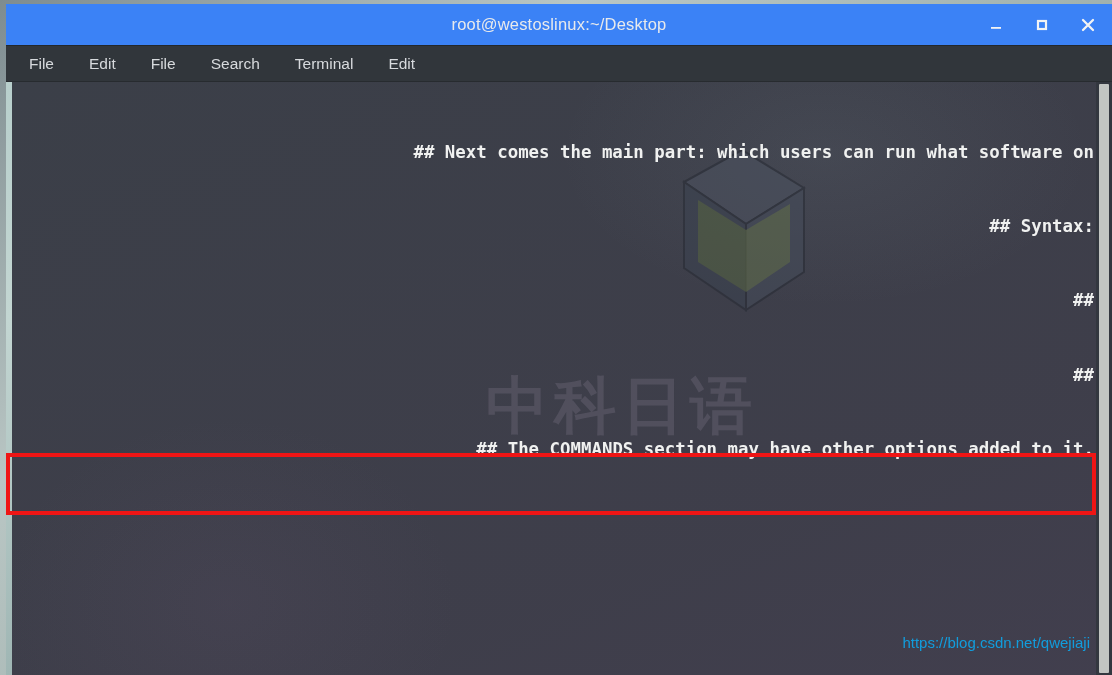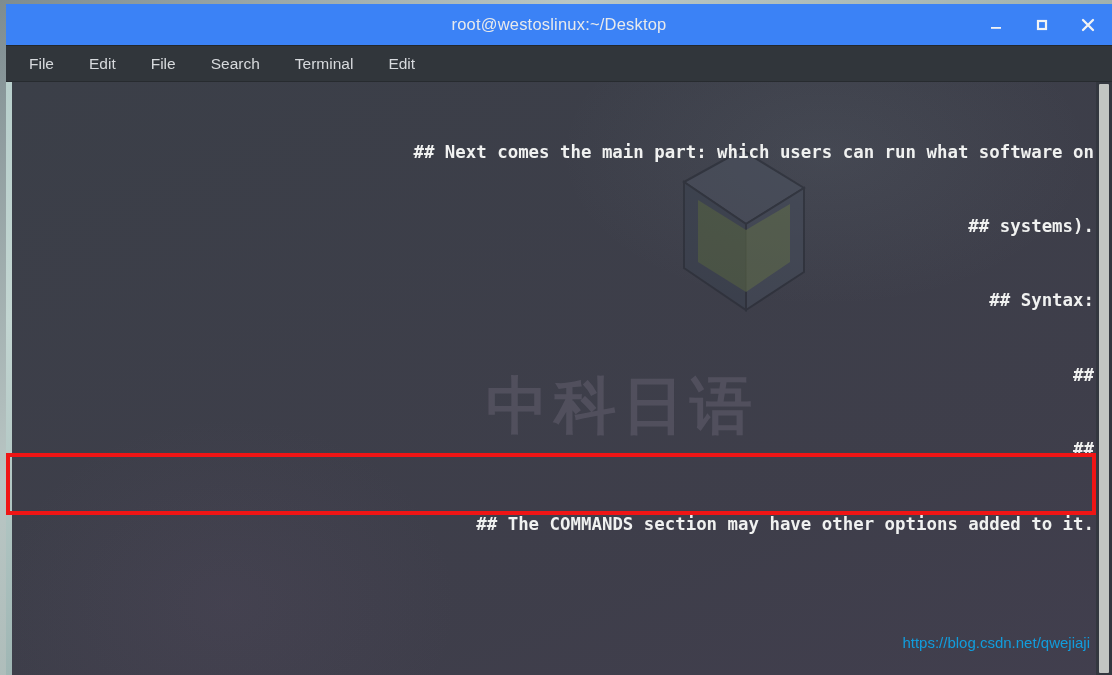--- a/index.html
+++ b/index.html
@@ -247,21 +247,20 @@
         <polygon points="44,58 92,88 92,150 44,120" fill="#5b6a3f" opacity="0.85"></polygon>
         <polygon points="92,88 136,62 136,120 92,150" fill="#6d7d4a" opacity="0.75"></polygon>
       </svg>
 
       <div class="cjk-watermark">中科日语</div>
 
       <div class="left-gutter"></div>
 
       <div class="term-text">
         <div class="line">## Next comes the main part: which users can run what software on</div>
-        <div class="line">## systems).</div>
         <div class="line">## Syntax:</div>
         <div class="line">##</div>
         <div class="line">##</div>
         <div class="line">## The COMMANDS section may have other options added to it.</div>
         
         
         
         
         
         

